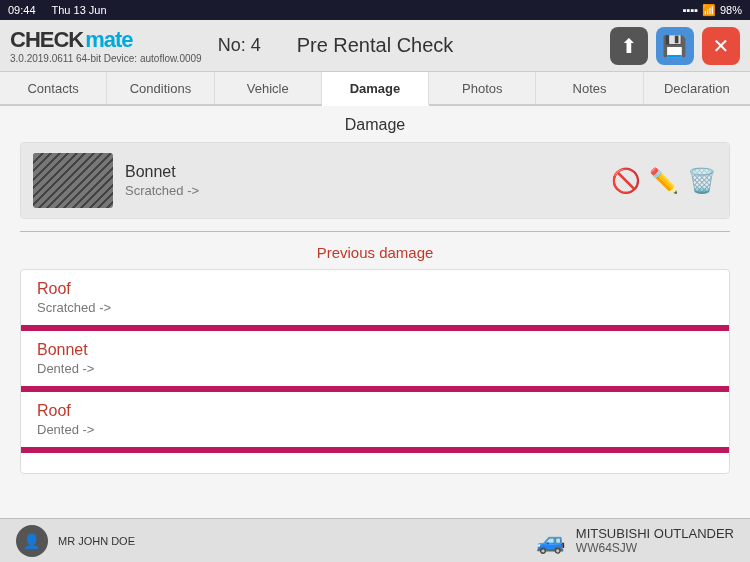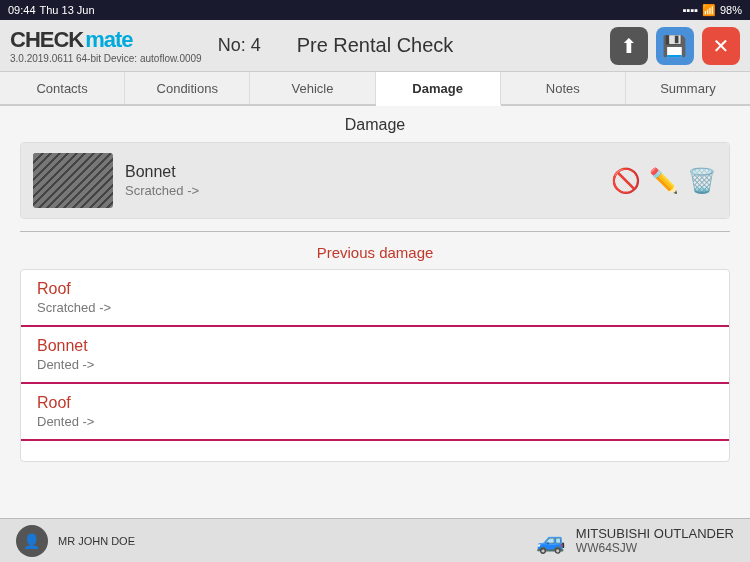--- a/index.html
+++ b/index.html
@@ -16,21 +16,21 @@
     .status-bar {
       background: #1a1a2e;
       color: white;
       font-size: 11px;
       height: 20px;
       display: flex;
       align-items: center;
       justify-content: space-between;
       padding: 0 8px;
     }
-    .status-bar-left { display: flex; gap: 4px; }
+    .status-bar-left { display: flex; gap: 16px; }
     .status-bar-right { display: flex; gap: 4px; align-items: center; }
 
     
     .header {
       background: #e8e8e8;
       height: 52px;
       display: flex;
       align-items: center;
       padding: 0 10px;
       border-bottom: 1px solid #ccc;
@@ -231,21 +231,21 @@
     .prev-list {
       margin: 0 20px;
       background: white;
       border: 1px solid #ddd;
       border-radius: 4px;
       overflow: hidden;
     }
 
     .prev-item {
       padding: 10px 16px;
-      border-bottom: 2px solid #be185d;
+      border-bottom: 6px solid #be185d;
     }
     .prev-item:last-child { border-bottom: none; }
 
     .prev-name {
       font-size: 16px;
       font-weight: 500;
       color: #c0392b;
     }
     .prev-desc {
       font-size: 13px;
@@ -354,22 +354,23 @@
       <span>✕</span>
     </button>
   </div>
 </div>
 
 <div class="nav-tabs">
   <div class="nav-tab">Contacts</div>
   <div class="nav-tab">Conditions</div>
   <div class="nav-tab">Vehicle</div>
   <div class="nav-tab active">Damage</div>
+  <div class="nav-tab">Photos</div>
   <div class="nav-tab">Notes</div>
-  <div class="nav-tab">Summary</div>
+  <div class="nav-tab">Declaration</div>
 </div>
 
 <div class="content">
   <div class="section-title">Damage</div>
 
   <div class="damage-list">
 
 
     <div class="damage-item selected">
       <div class="thumb-dark"></div>

